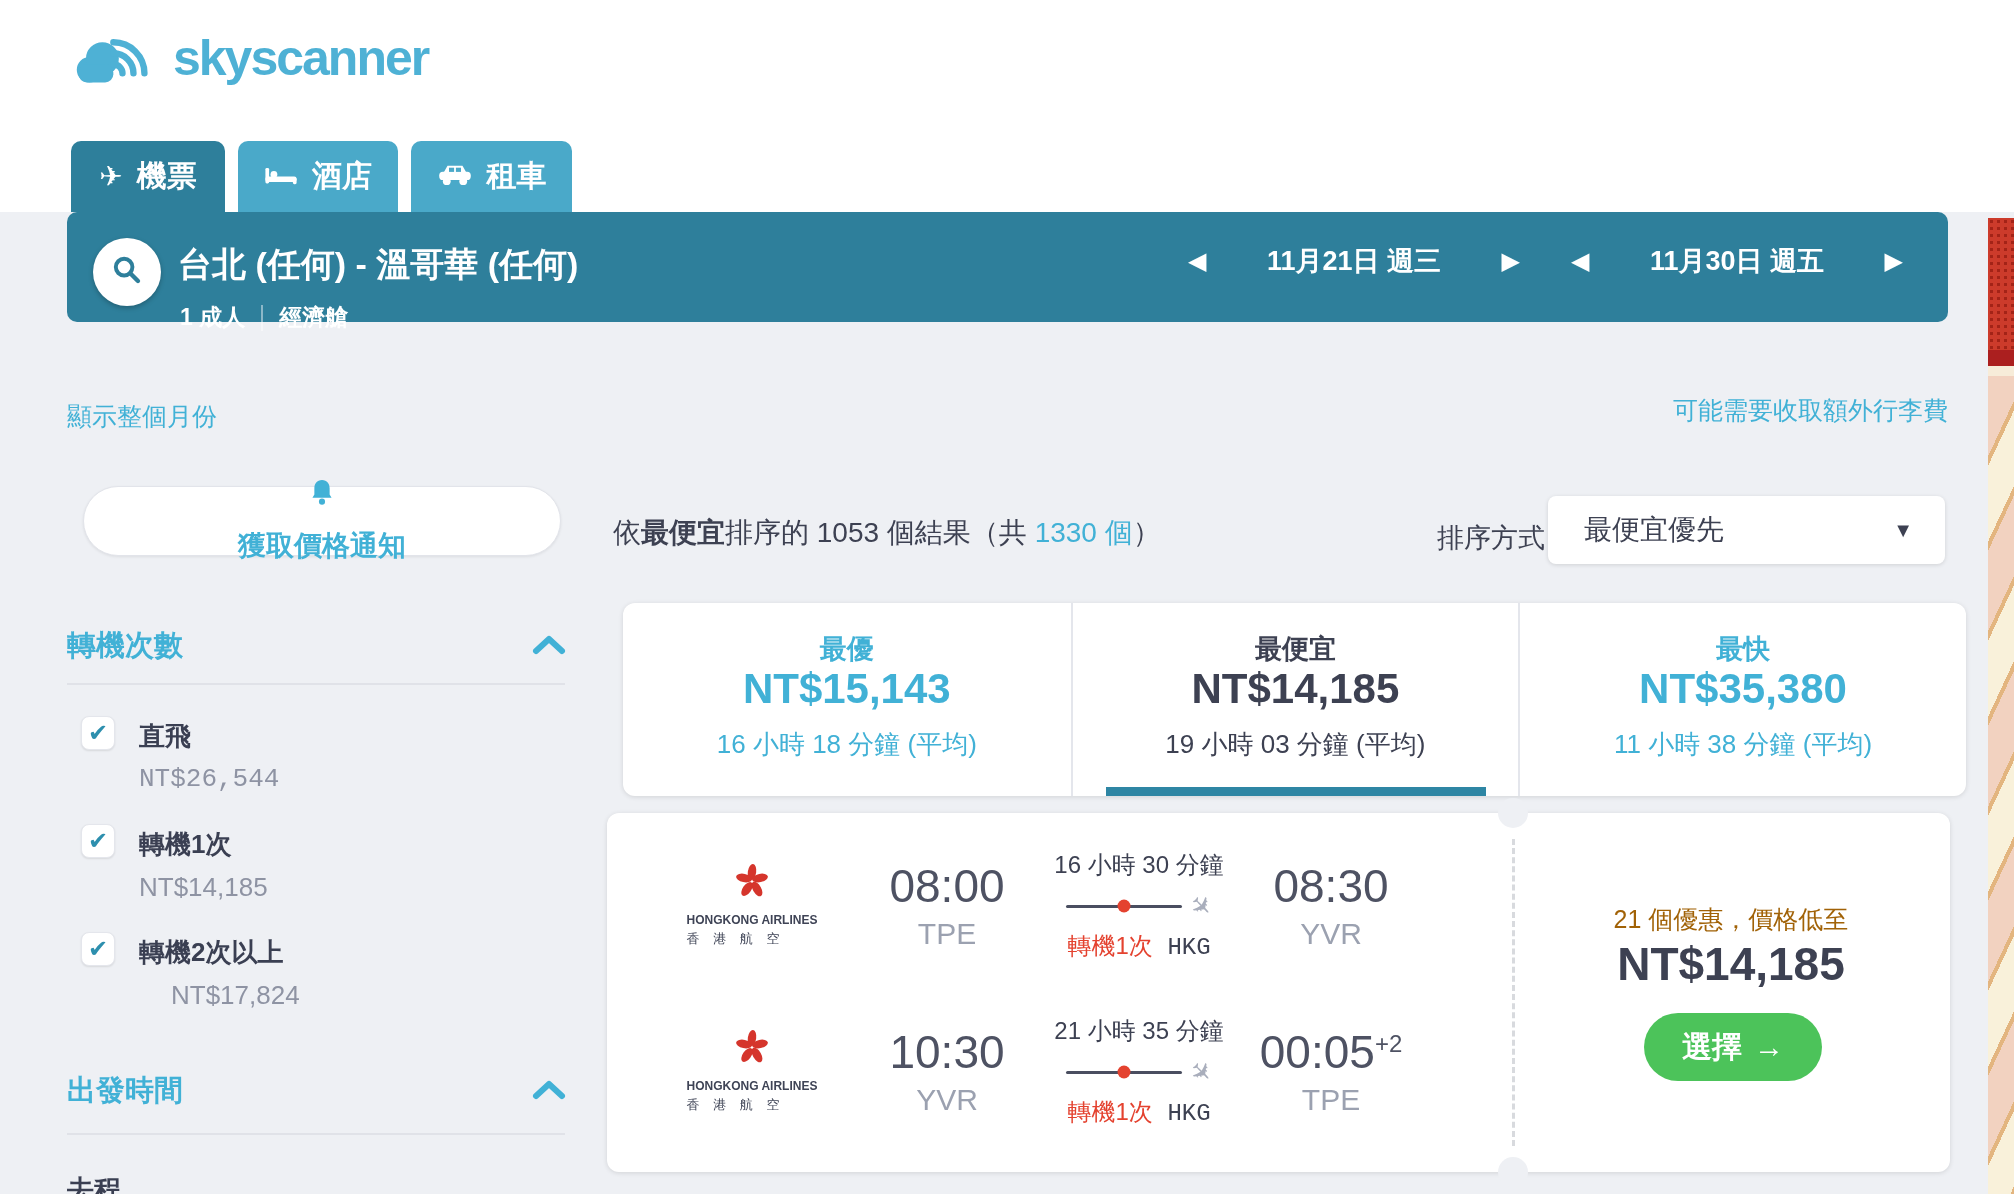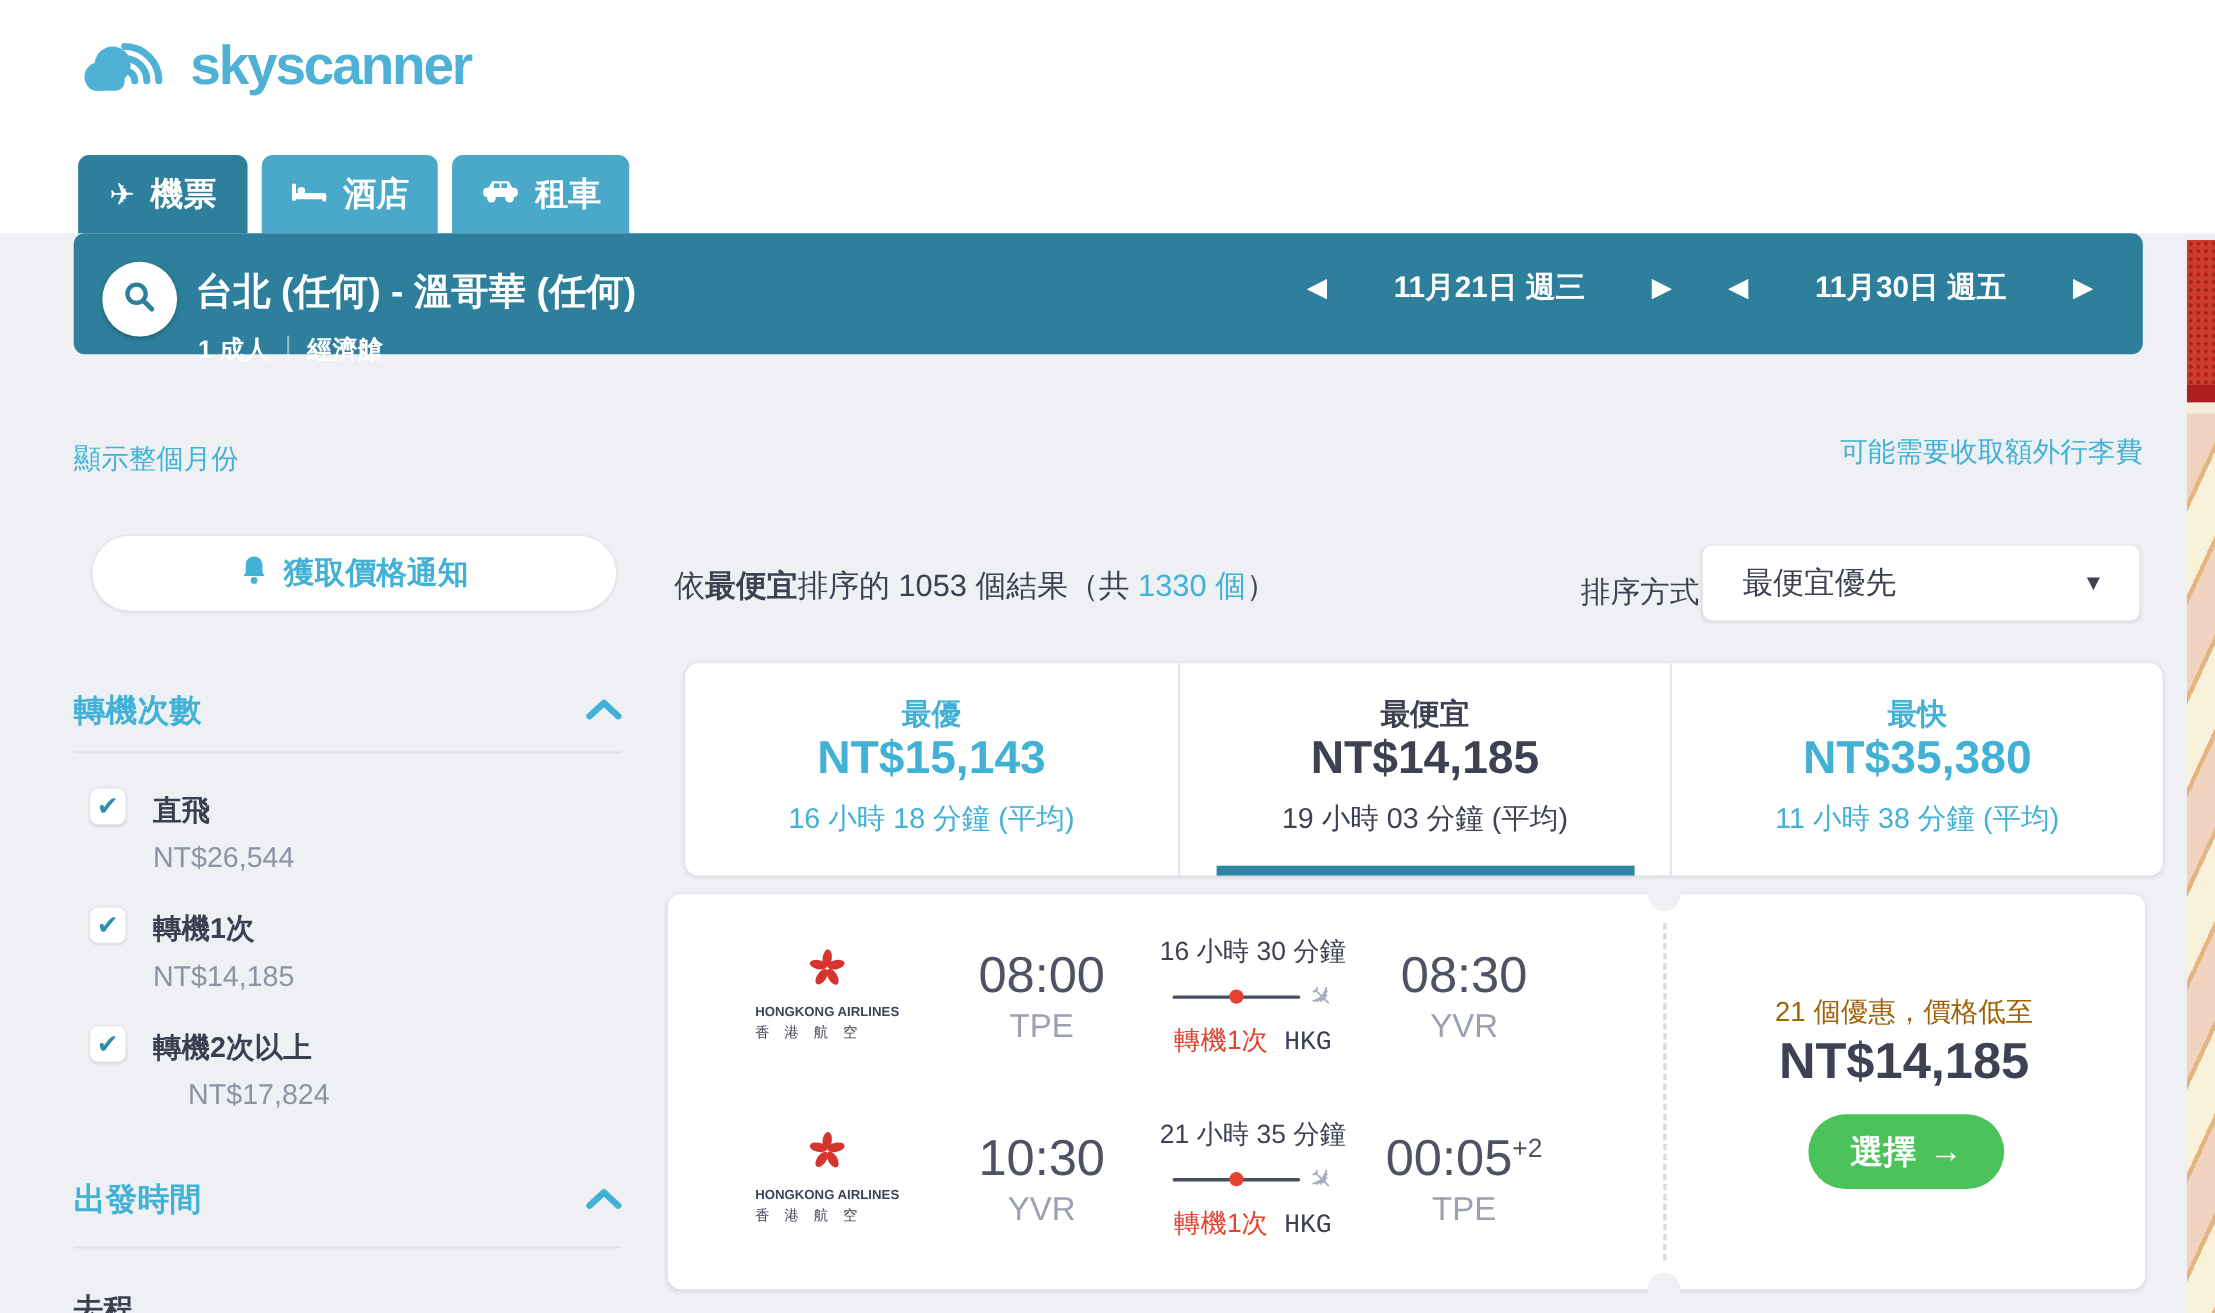--- a/index.html
+++ b/index.html
@@ -39,21 +39,21 @@
                color:#fff; font-size:27px; font-weight:bold; }
   .dategroup .arrow { font-size:24px; cursor:pointer; padding:4px 8px; }
 
   
   .link-teal { color:#41b1d6; font-size:25px; cursor:pointer; }
 
   
   .bell-btn { left:83px; top:486px; width:478px; height:70px; background:#fff;
               border:1px solid #e2e4ea; border-radius:35px; box-shadow:0 1px 3px rgba(0,0,0,.08);
               display:flex; align-items:center; justify-content:center; gap:14px;
-              color:#41b1d6; font-size:28px; font-weight:bold; cursor:pointer; }
+              color:#41b1d6; font-size:28px; font-weight:bold; cursor:pointer;flex-direction:column; }
   .side-head { font-size:29px; font-weight:bold; color:#41b1d6; cursor:pointer; }
   .divider { height:2px; background:#e0e2e8; width:498px; left:67px; }
   .chk-row { left:81px; display:flex; align-items:flex-start; }
   .chk-box { width:34px; height:34px; background:#fff; border:1px solid #e4e6ec; border-radius:8px;
              box-shadow:0 1px 2px rgba(0,0,0,.10); display:flex; align-items:center; justify-content:center;
              color:#2d8fae; font-size:24px; cursor:pointer; }
   .chk-label { margin-left:24px; font-size:26px; font-weight:bold; color:#3a3f52; padding-top:3px; }
   .chk-price { left:139px; font-size:26px; color:#8e93a3; }
 
   
@@ -221,21 +221,21 @@
   </svg>
 </span>
 <div class="abs divider" style="top:683px;"></div>
 
 <div class="abs chk-row" style="top:716px;">
   <div class="chk-box">
     <span>✔</span>
   </div>
   <div class="chk-label">直飛</div>
 </div>
-<div class="abs chk-price" style="top:764px;">NT$26,544</div>
+<div class="abs chk-price" style="top:764px;font-family:Liberation Mono, monospace;">NT$26,544</div>
 
 <div class="abs chk-row" style="top:824px;">
   <div class="chk-box">
     <span>✔</span>
   </div>
   <div class="chk-label">轉機1次</div>
 </div>
 <div class="abs chk-price" style="top:872px;">NT$14,185</div>
 
 <div class="abs chk-row" style="top:932px;">

